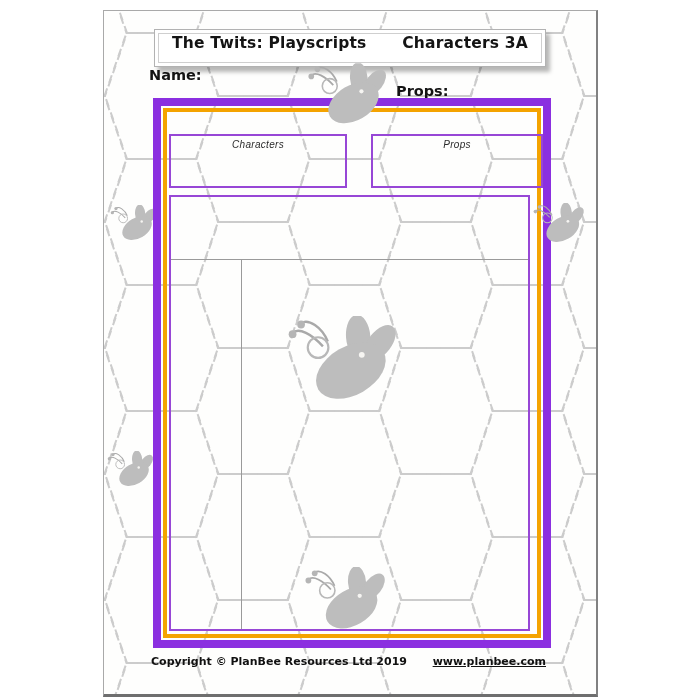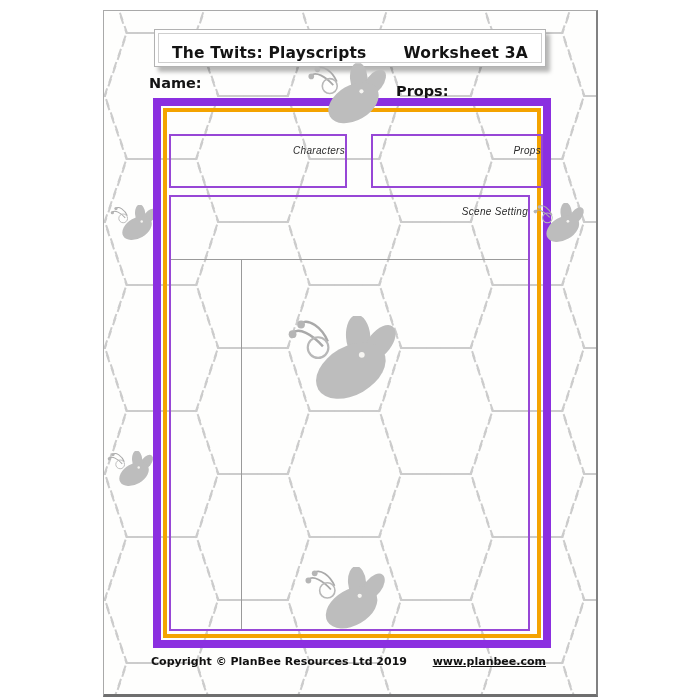--- a/index.html
+++ b/index.html
@@ -30,53 +30,53 @@
   .bee.z-front { z-index:3; }
 
   .header-box {
     position:absolute; left:50px; top:18px; width:392px; height:38px;
     background:#ffffff; border:1px solid #b2b2b2;
     box-shadow:4px 5px 4px rgba(0,0,0,0.28);
     z-index:2;
   }
   .header-inner {
     position:absolute; inset:3px; border:1px solid #cfcfcf;
-    display:flex; align-items:flex-end; justify-content:space-between;
+    display:flex; align-items:flex-start; justify-content:space-between;
     padding:0 13px; background:#ffffff;
   }
   .header-title, .header-number {
     font-weight:bold; font-size:15.5px; letter-spacing:0.2px;
     font-family:"DejaVu Sans","Liberation Sans",sans-serif;
   }
 
   .field-label {
     position:absolute; font-weight:bold; font-size:14.5px; z-index:2;
     font-family:"DejaVu Sans","Liberation Sans",sans-serif;
   }
   .fill-line {
     position:absolute; border-bottom:2px solid #161616; height:0; z-index:2;
   }
-  .name-label { left:45px; top:64px; }
+  .name-label { left:45px; top:56px; }
   .name-line  { left:90px; top:89px; width:144px; }
   .date-label { left:292px; top:72px; }
   .date-line  { left:332px; top:89px; width:113px; }
 
   .frame {
     position:absolute; left:49px; top:87px; width:398px; height:550px;
     border:8px solid var(--frame-purple,#8B2FE0); z-index:2;
   }
   .frame-orange {
     position:absolute; inset:2px;
     border:4px solid var(--frame-orange,#F4A300);
   }
   .inner-box {
     position:absolute; border:2px solid var(--box-border-purple,#9747D6);
   }
   .box-label {
-    display:block; text-align:right; padding-top:9px;
+    display:block; text-align:center; padding-top:3px;
     font-style:italic; font-size:10px; color:#2b2b2b; letter-spacing:0.3px;
   }
   .characters-box { left:2px;   top:22px; width:178px; height:54px; }
   .props-box      { left:189px; top:22px; width:172px; height:54px;margin-left:15px; }
   .scene-box      { left:2px;   top:83px; width:361px; height:436px; }
   .scene-hline {
     position:absolute; left:0; right:0; top:62px;
     border-top:1px solid #9a9a9a;
   }
   .scene-vline {
@@ -198,42 +198,41 @@
     <svg class="bee z-back" style="left:2px;   top:440px; width:52px;  height:36px;" viewBox="0 0 100 70">
         <use href="#bee-shape"></use>
       </svg>
     <svg class="bee z-front" style="left:199px; top:556px; width:90px;  height:63px;" viewBox="0 0 100 70">
         <use href="#bee-shape"></use>
       </svg>
 
     <div class="header-box">
       <div class="header-inner">
         <span class="header-title">The Twits: Playscripts</span>
-        <span class="header-number">Worksheet 3A</span>
+        <span class="header-number">Characters 3A</span>
       </div>
     </div>
 
     <span class="field-label name-label">Name:</span>
     <span class="fill-line name-line"></span>
     <span class="field-label date-label">Props:</span>
     <span class="fill-line date-line"></span>
 
     <div class="frame">
       <div class="frame-orange">
 
         <div class="inner-box characters-box">
           <span class="box-label">Characters</span>
         </div>
 
         <div class="inner-box props-box">
           <span class="box-label">Props</span>
         </div>
 
         <div class="inner-box scene-box">
-          <span class="box-label">Scene Setting</span>
           <div class="scene-hline"></div>
           <div class="scene-vline"></div>
         </div>
 
       </div>
     </div>
 
     <span class="footer-text footer-copyright">Copyright © PlanBee Resources Ltd 2019</span>
     <span class="footer-text footer-website">www.planbee.com</span>
 

